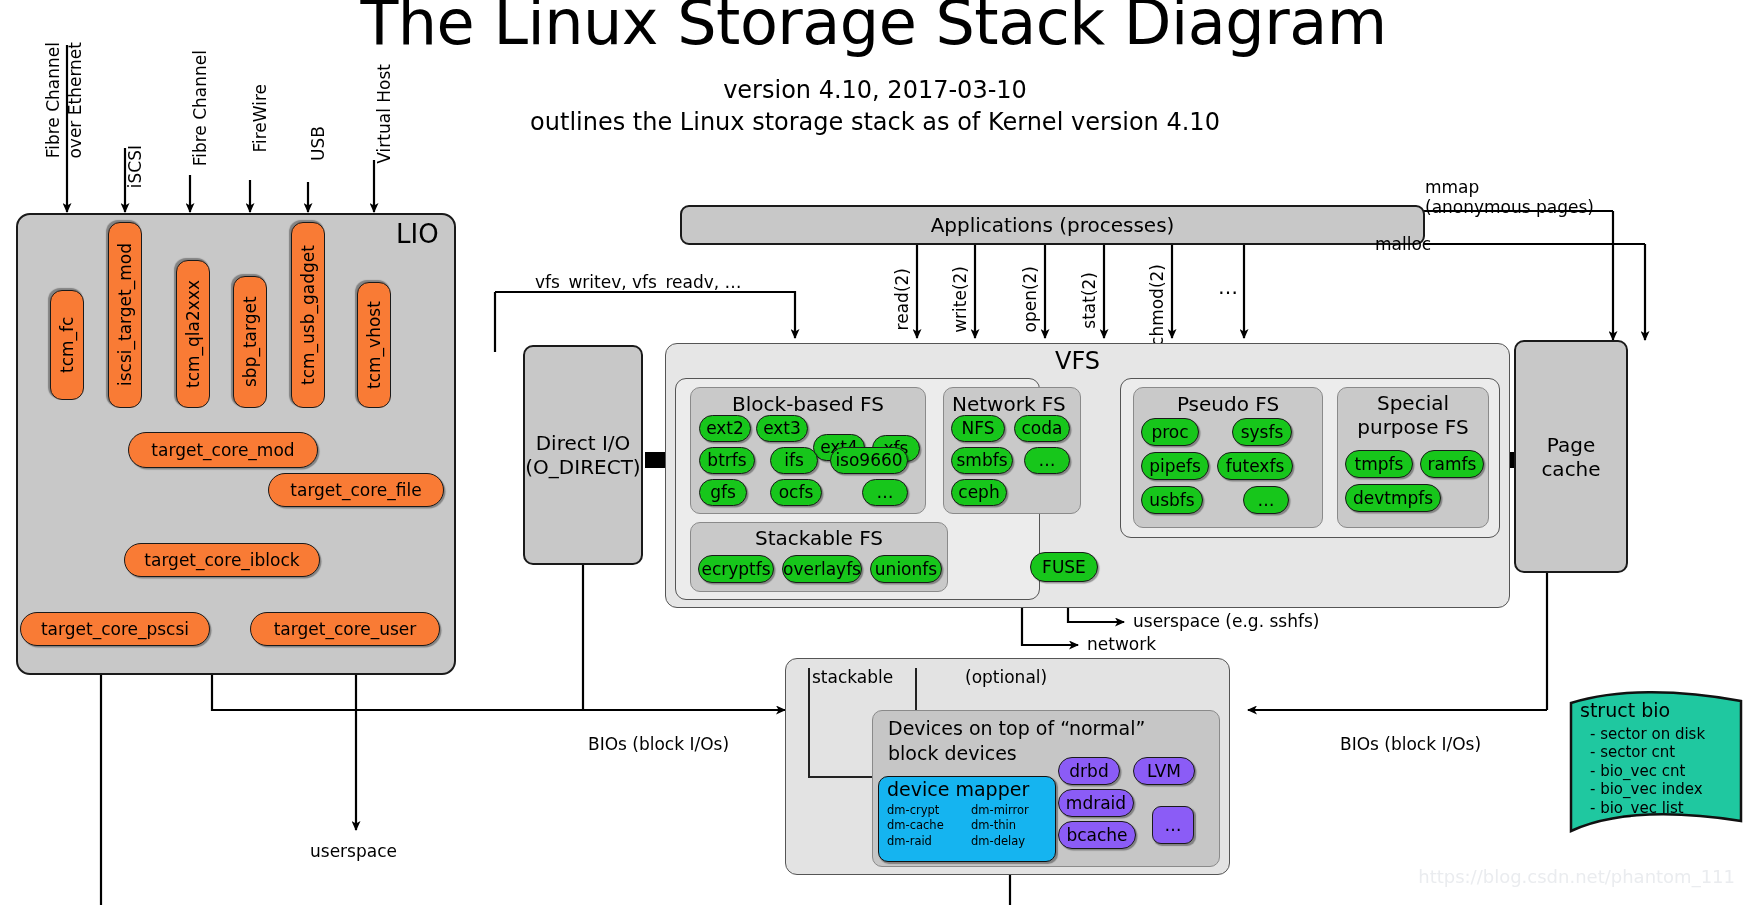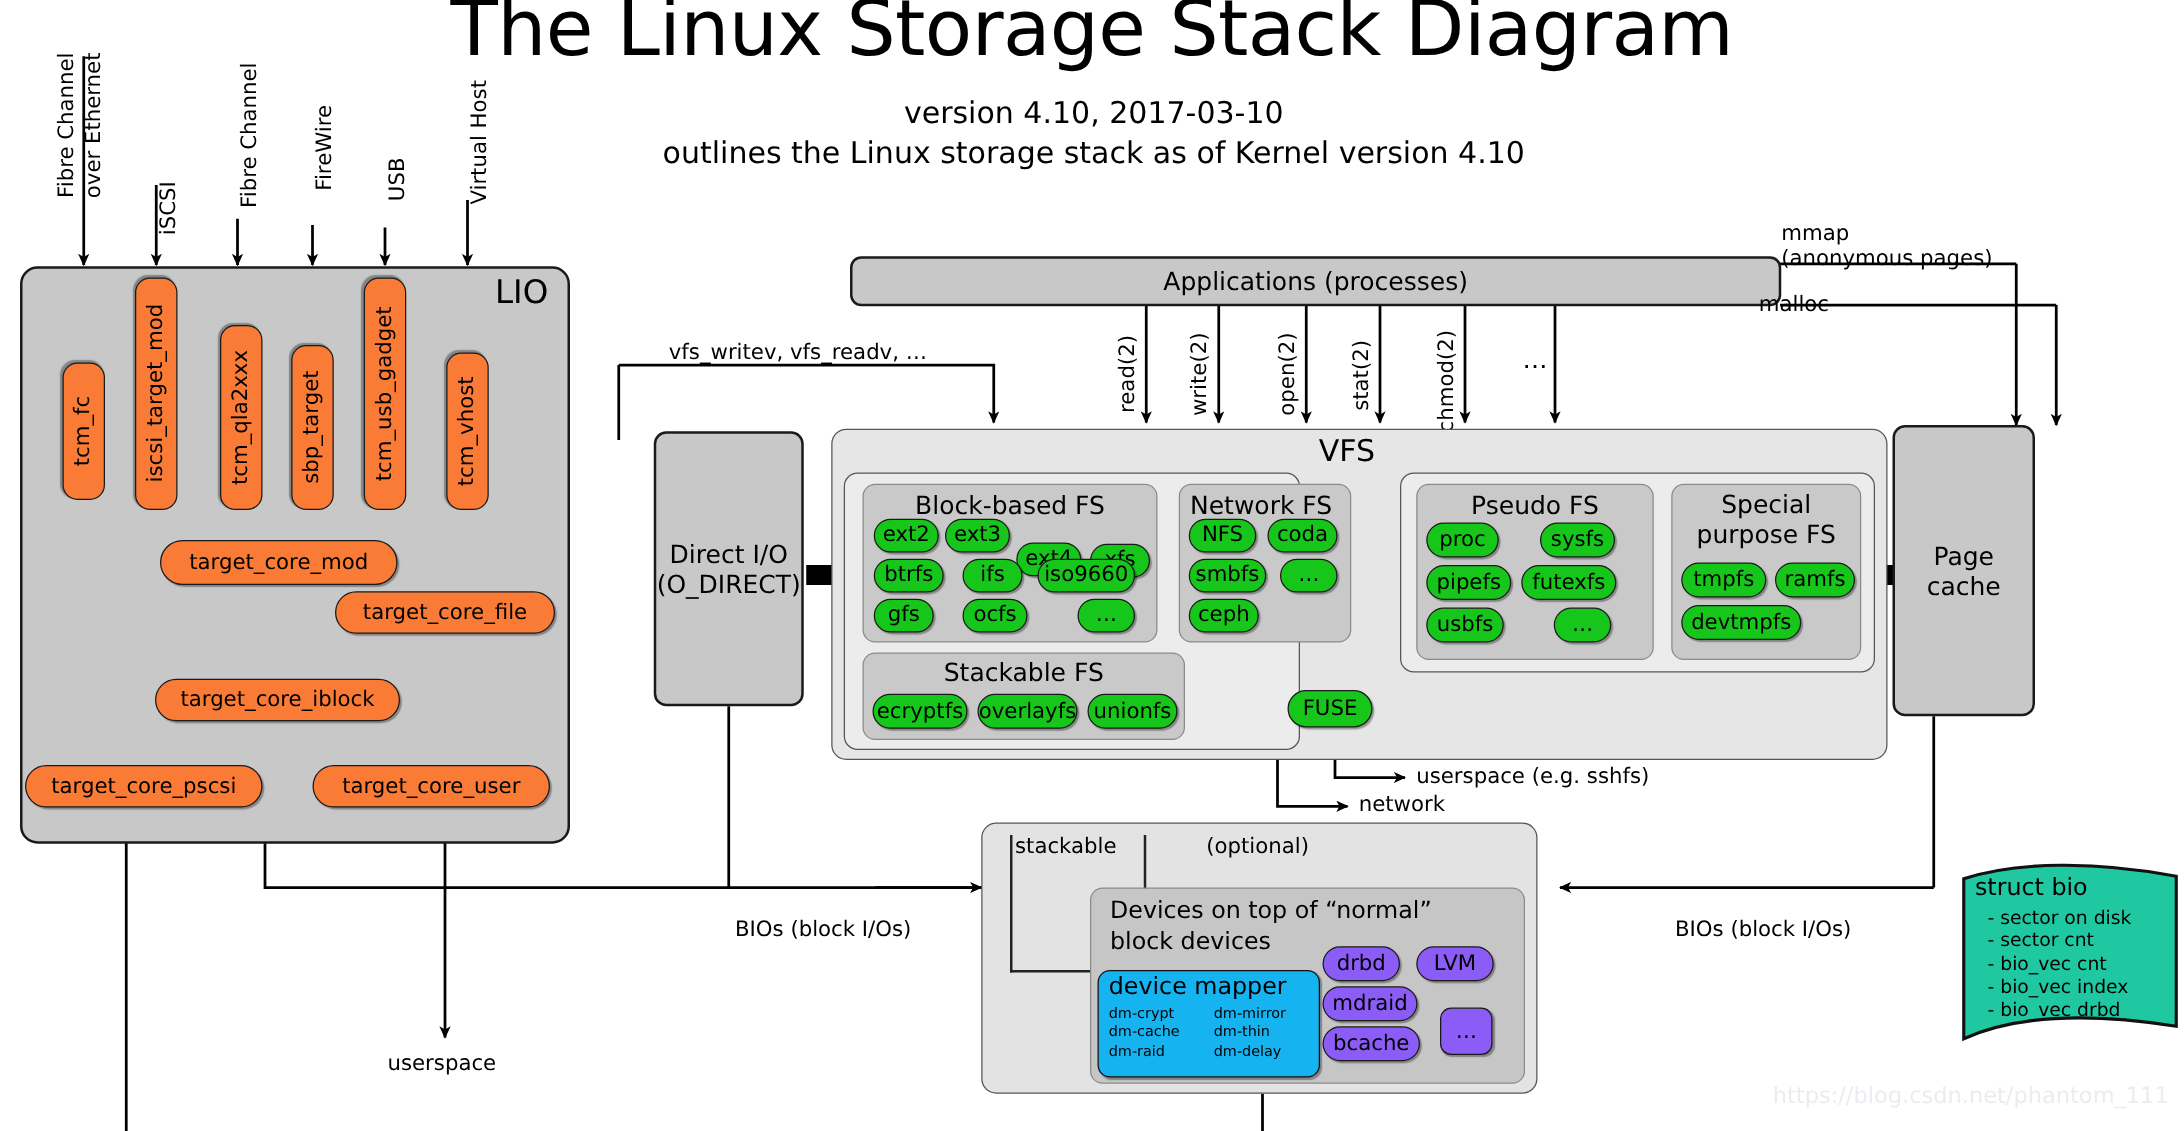--- a/index.html
+++ b/index.html
@@ -247,21 +247,21 @@
   <span>chmod(2)</span></div>
 <div class="abs lbl" style="left:1218px;top:276px;font-size:20px;">
   <span>…</span></div>
 
 <div class="abs lbl" style="left:535px;top:273px;">vfs_writev, vfs_readv, …</div>
 
 <div class="abs lbl" style="left:1425px;top:178px;line-height:1.15;">
   <div>mmap</div>
   <div>(anonymous pages)</div>
 </div>
-<div class="abs lbl" style="left:1407px;top:235px;text-align:right;">malloc</div>
+<div class="abs lbl" style="left:1375px;top:235px;text-align:right;">malloc</div>
 
 <div class="abs grey-box" style="left:523px;top:345px;width:120px;height:220px;border-radius:10px;
             display:flex;flex-direction:column;align-items:center;justify-content:center;">
   <span class="lbl-c">Direct I/O</span>
   <span class="lbl-c">(O_DIRECT)</span>
 </div>
 
 <div class="abs grey-box" style="left:1514px;top:340px;width:114px;height:233px;border-radius:10px;
             display:flex;flex-direction:column;align-items:center;justify-content:center;">
   <span class="lbl-c">Page</span>
@@ -429,16 +429,16 @@
 
 <svg class="abs" style="left:1565px;top:685px;" width="182" height="160" viewBox="0 0 182 160">
   <path d="M6,18 C50,4 112,4 176,16 L176,136 C112,126 50,126 6,146 Z" fill="#1fc8a0" stroke="#111" stroke-width="2.5"></path>
 </svg>
 <div class="abs lbl" style="left:1580px;top:700px;font-size:19px;">struct bio</div>
 <div class="abs" style="left:1590px;top:725px;font-size:15px;line-height:1.23;">
   <div>- sector on disk</div>
   <div>- sector cnt</div>
   <div>- bio_vec cnt</div>
   <div>- bio_vec index</div>
-  <div>- bio_vec drbd</div>
+  <div>- bio_vec list</div>
 </div>
 
 <div class="abs" id="watermark">https://blog.csdn.net/phantom_111</div>
 
 </body></html>

